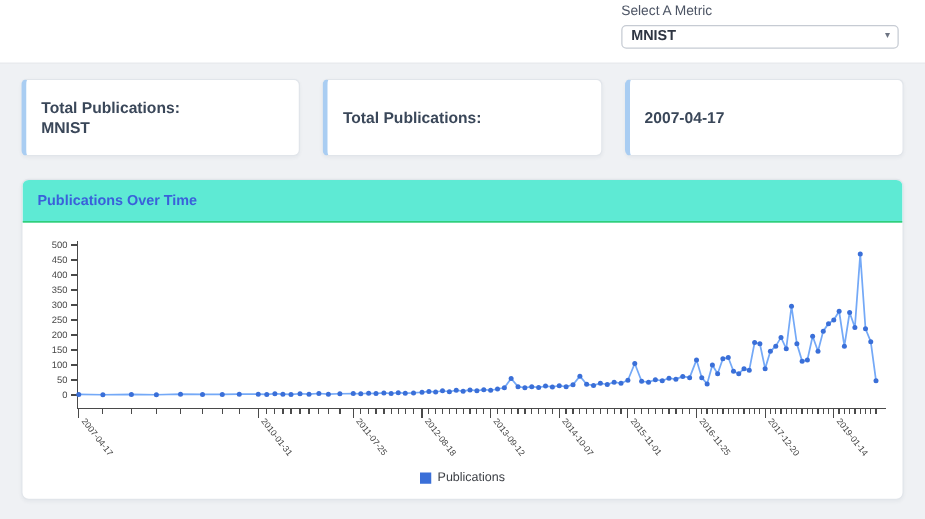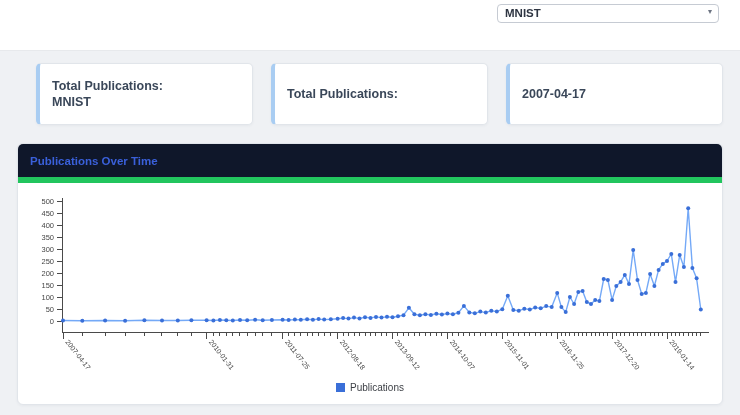--- a/index.html
+++ b/index.html
@@ -31,21 +31,20 @@
     padding: 0 18px 0 7px;
     -webkit-appearance: none; appearance: none; outline: none;
   }
   .select-caret {
     position: absolute; right: 7px; top: 4px;
     font-size: 8px; color: #6d7482; pointer-events: none;
   }
   .cards {
     display: flex; gap: 18px;
     padding: 13px 17px 0 17px;
-    margin-left: 19px;
   }
   .card {
     flex: 1; height: 62px;
     background: #fff;
     border: 1px solid #e1e5ea;
     border-left: 4px solid #a9cdf2;
     border-radius: 5px;
     box-shadow: 0 1px 3px rgba(40,55,80,0.05);
     display: flex; flex-direction: column; justify-content: center;
     padding: 6px 12px;
@@ -53,40 +52,41 @@
   }
   .panel {
     margin: 18px 17px 0 17px;
     background: #fff;
     border: 1px solid #e1e5ea;
     border-radius: 6px;
     box-shadow: 0 1px 3px rgba(40,55,80,0.05);
     overflow: hidden;
   }
   .panel-header {
-    background: #0f172a;
-    border-bottom: 6px solid #22c55e;
+    background: #5eead4;
+    border-bottom: 1px solid #22c55e;
     padding: 11px 12px 10px 12px;
   }
   .panel-title { font-size: 11.5px; font-weight: 700; color: #3a60da; }
   .panel-body { position: relative; height: 221px; }
   #chart-svg { position: absolute; left: 0; top: 0; }
   .legend {
     position: absolute; left: 0; right: 0; bottom: 11px;
     display: flex; justify-content: center; align-items: center; gap: 5px;
     cursor: default;
   }
   .legend-swatch { width: 9px; height: 9px; }
   .legend-label { font-size: 10px; color: #3c3f45; }
 </style>
 </head>
 <body>
 
 <div class="topbar">
   <div class="metric-box">
+    <div class="metric-label">Select A Metric</div>
     <div class="select-wrap">
       <select id="metric-select"><option value="MNIST" selected="">MNIST</option></select>
       <span class="select-caret">▾</span>
     </div>
   </div>
 </div>
 
 <div class="cards">
   <div class="card">
     <div>Total Publications:</div>

